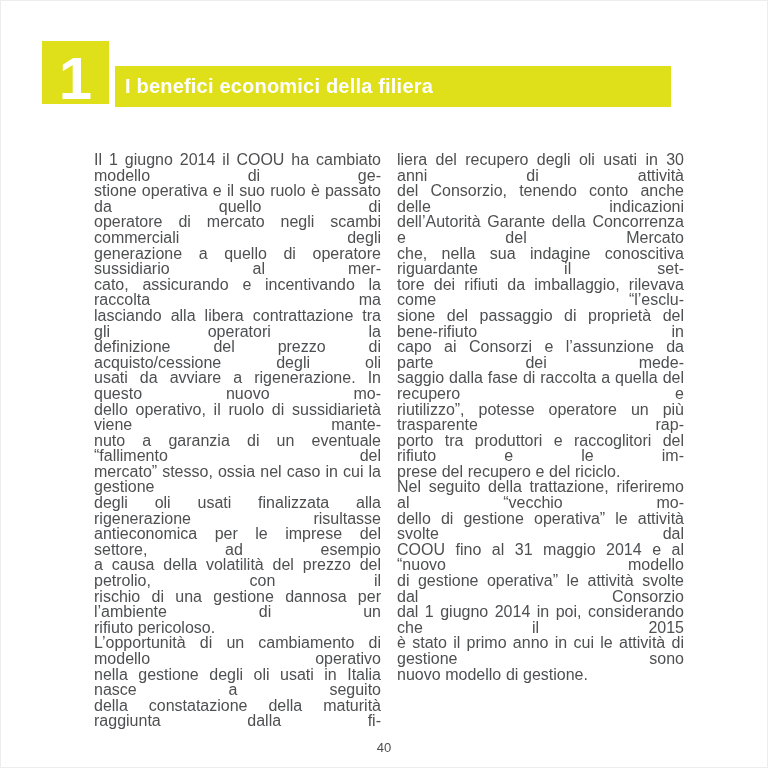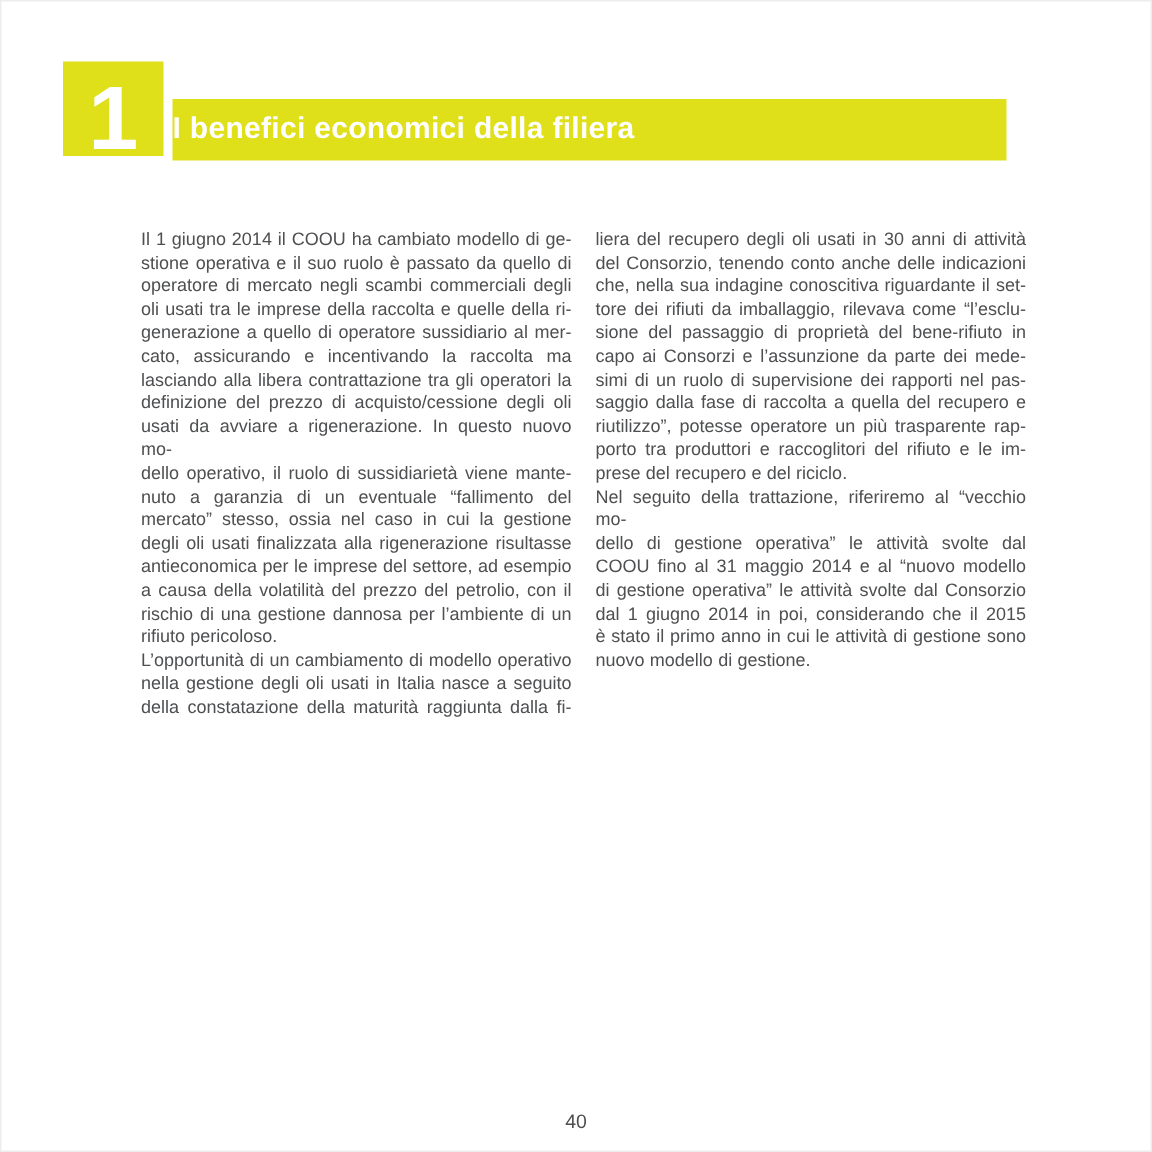--- a/index.html
+++ b/index.html
@@ -33,33 +33,34 @@
     left: 115px; top: 66px;
     width: 556px; height: 41px;
     background: var(--accent, #dfdf1a);
     display: flex;
     align-items: center;
   }
   .title-bar .title {
     color: #ffffff;
     font-weight: bold;
     font-size: 20px;
+    padding-left: 10px;
     letter-spacing: 0.2px;
     white-space: nowrap;
   }
   .columns {
     position: absolute;
     left: 94px; top: 152px;
     width: 590px;
     display: flex;
     gap: 16px;
   }
   .col {
     width: 287px;
-    font-size: 12px;
+    font-size: 16px;
     line-height: 15.6px;
     color: var(--text, #4e4f51);
   }
   .line {
     text-align: justify;
     text-align-last: justify;
     word-spacing: 0.2px;
   }
   .line.end {
     text-align-last: left;
@@ -84,46 +85,45 @@
 
   <div class="title-bar">
     <span class="title">I benefici economici della filiera</span>
   </div>
 
   <div class="columns">
     <div class="col">
         <div class="line">Il 1 giugno 2014 il COOU ha cambiato modello di ge-</div>
         <div class="line">stione operativa e il suo ruolo è passato da quello di</div>
         <div class="line">operatore di mercato negli scambi commerciali degli</div>
-        <div class="line">oli usati tra le imprese della raccolta e quelle della ri-</div>
         <div class="line">generazione a quello di operatore sussidiario al mer-</div>
         <div class="line">cato, assicurando e incentivando la raccolta ma</div>
         <div class="line">lasciando alla libera contrattazione tra gli operatori la</div>
         <div class="line">definizione del prezzo di acquisto/cessione degli oli</div>
         <div class="line">usati da avviare a rigenerazione. In questo nuovo mo-</div>
         <div class="line">dello operativo, il ruolo di sussidiarietà viene mante-</div>
         <div class="line">nuto a garanzia di un eventuale “fallimento del</div>
         <div class="line">mercato” stesso, ossia nel caso in cui la gestione</div>
         <div class="line">degli oli usati finalizzata alla rigenerazione risultasse</div>
         <div class="line">antieconomica per le imprese del settore, ad esempio</div>
         <div class="line">a causa della volatilità del prezzo del petrolio, con il</div>
         <div class="line">rischio di una gestione dannosa per l’ambiente di un</div>
         <div class="line end">rifiuto pericoloso.</div>
         <div class="line">L’opportunità di un cambiamento di modello operativo</div>
         <div class="line">nella gestione degli oli usati in Italia nasce a seguito</div>
         <div class="line">della constatazione della maturità raggiunta dalla fi-</div>
       </div>
     <div class="col">
         <div class="line">liera del recupero degli oli usati in 30 anni di attività</div>
         <div class="line">del Consorzio, tenendo conto anche delle indicazioni</div>
+        <div class="line">dell’Autorità Garante della Concorrenza e del Mercato</div>
         <div class="line">che, nella sua indagine conoscitiva riguardante il set-</div>
         <div class="line">tore dei rifiuti da imballaggio, rilevava come “l’esclu-</div>
         <div class="line">sione del passaggio di proprietà del bene-rifiuto in</div>
         <div class="line">capo ai Consorzi e l’assunzione da parte dei mede-</div>
-        <div class="line">simi di un ruolo di supervisione dei rapporti nel pas-</div>
         <div class="line">saggio dalla fase di raccolta a quella del recupero e</div>
         <div class="line">riutilizzo”, potesse operatore un più trasparente rap-</div>
         <div class="line">porto tra produttori e raccoglitori del rifiuto e le im-</div>
         <div class="line end">prese del recupero e del riciclo.</div>
         <div class="line">Nel seguito della trattazione, riferiremo al “vecchio mo-</div>
         <div class="line">dello di gestione operativa” le attività svolte dal</div>
         <div class="line">COOU fino al 31 maggio 2014 e al “nuovo modello</div>
         <div class="line">di gestione operativa” le attività svolte dal Consorzio</div>
         <div class="line">dal 1 giugno 2014 in poi, considerando che il 2015</div>
         <div class="line">è stato il primo anno in cui le attività di gestione sono</div>

